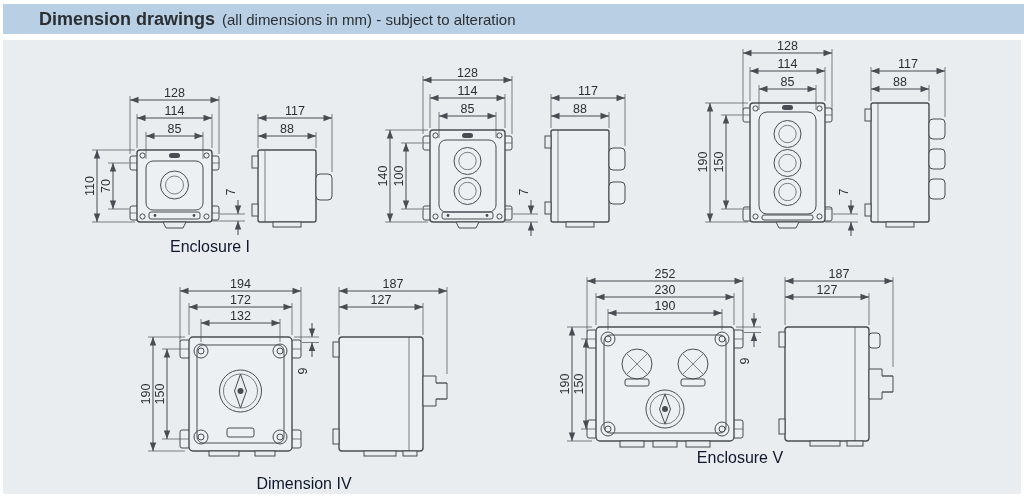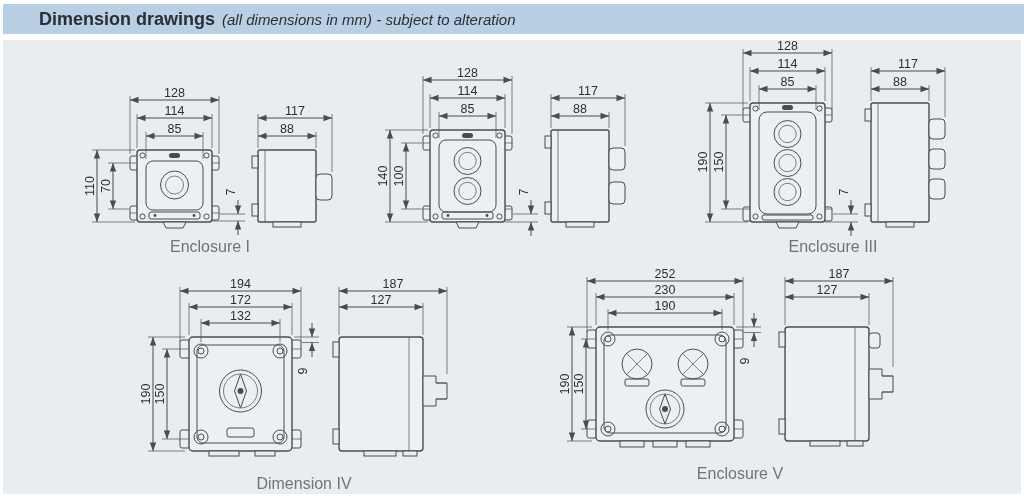--- a/index.html
+++ b/index.html
@@ -1,25 +1,25 @@
 <!DOCTYPE html>
 <html><head>
 <meta charset="utf-8">
 <style>
   html,body{margin:0;padding:0;background:#fff;}
   #page{position:relative;width:1024px;height:497px;background:#ffffff;overflow:hidden;
         font-family:"Liberation Sans",sans-serif;}
   #hdr{position:absolute;left:3px;top:4px;width:1018px;height:30px;background:#b9d0e4;
        display:flex;align-items:center;padding-left:17px;}
   #hdr .t1{font-size:18px;font-weight:bold;color:#2a2f34;margin-left:19px;}
-  #hdr .t2{font-size:15px;color:#2a2f34;margin-left:7px;padding-top:1px;font-style:italic;}
+  #hdr .t2{font-size:15px;color:#2a2f34;margin-left:7px;padding-top:1px;}
   #panel{position:absolute;left:3px;top:40px;width:1018px;height:454px;background:#e9edf0;}
   .blk{position:absolute;}
   .blk svg{position:absolute;left:0;top:0;}
-  .lbl{position:absolute;font-size:16px;color:#737373;text-align:center;}
+  .lbl{position:absolute;font-size:16px;color:#0f172a;text-align:center;}
   
   .o {stroke:#474d52;stroke-width:1.4;fill:#edf0f3;}
   .o2{stroke:#474d52;stroke-width:1;fill:#edf0f3;}
   .n {stroke:#474d52;stroke-width:1;fill:none;}
   .e {stroke:#474d52;stroke-width:0.7;fill:none;}
   .nf{stroke:#474d52;stroke-width:1;fill:#e9edf0;}
   .d {stroke:#474d52;stroke-width:1;fill:none;marker-start:url(#arr);marker-end:url(#arr);}
   .a {stroke:#474d52;stroke-width:1;fill:none;marker-end:url(#arr);}
   .t {font-family:"Liberation Sans",sans-serif;font-size:12.5px;fill:#2a2f34;text-anchor:middle;}
   .dark{fill:#474d52;}
@@ -259,21 +259,20 @@
       <g>
         <line class="e" x1="183" y1="64" x2="183" y2="30"></line>
           <line class="e" x1="257" y1="80" x2="257" y2="30"></line>
         <line class="d" x1="183" y1="34" x2="257" y2="34"></line>
         <text class="t" x="220" y="31">117</text>
         <line class="e" x1="241" y1="64" x2="241" y2="48"></line>
         <line class="d" x1="183" y1="52" x2="241" y2="52"></line>
         <text class="t" x="212" y="49">88</text>
       </g>
     </svg>
-    <div class="lbl" style="left:0;top:201px;width:290px">Enclosure III</div>
   </div>
 
   <div class="blk" style="left:139px;top:279px;width:335px;height:220px">
     <svg width="335" height="202" viewBox="0 0 335 202">
       <g>
         <rect class="o2" x="41" y="61" width="10" height="18" rx="2"></rect>
           <rect class="o2" x="152" y="61" width="10" height="18" rx="2"></rect>
         <rect class="o2" x="41" y="151" width="10" height="18" rx="2"></rect>
           <rect class="o2" x="152" y="151" width="10" height="18" rx="2"></rect>
         <line class="e" x1="41" y1="70" x2="50" y2="70"></line>
@@ -436,16 +435,16 @@
       <g>
         <line class="e" x1="225" y1="56" x2="225" y2="8"></line>
           <line class="e" x1="333" y1="98" x2="333" y2="8"></line>
         <line class="d" x1="225" y1="12" x2="333" y2="12"></line>
         <text class="t" x="279" y="9">187</text>
         <line class="e" x1="309" y1="56" x2="309" y2="24"></line>
         <line class="d" x1="225" y1="28" x2="309" y2="28"></line>
         <text class="t" x="267" y="25">127</text>
       </g>
     </svg>
-    <div class="lbl" style="left:0;top:196px;width:360px">Enclosure V</div>
+    <div class="lbl" style="left:0;top:180px;width:360px">Enclosure V</div>
   </div>
 
 </div>
 
 </body></html>

